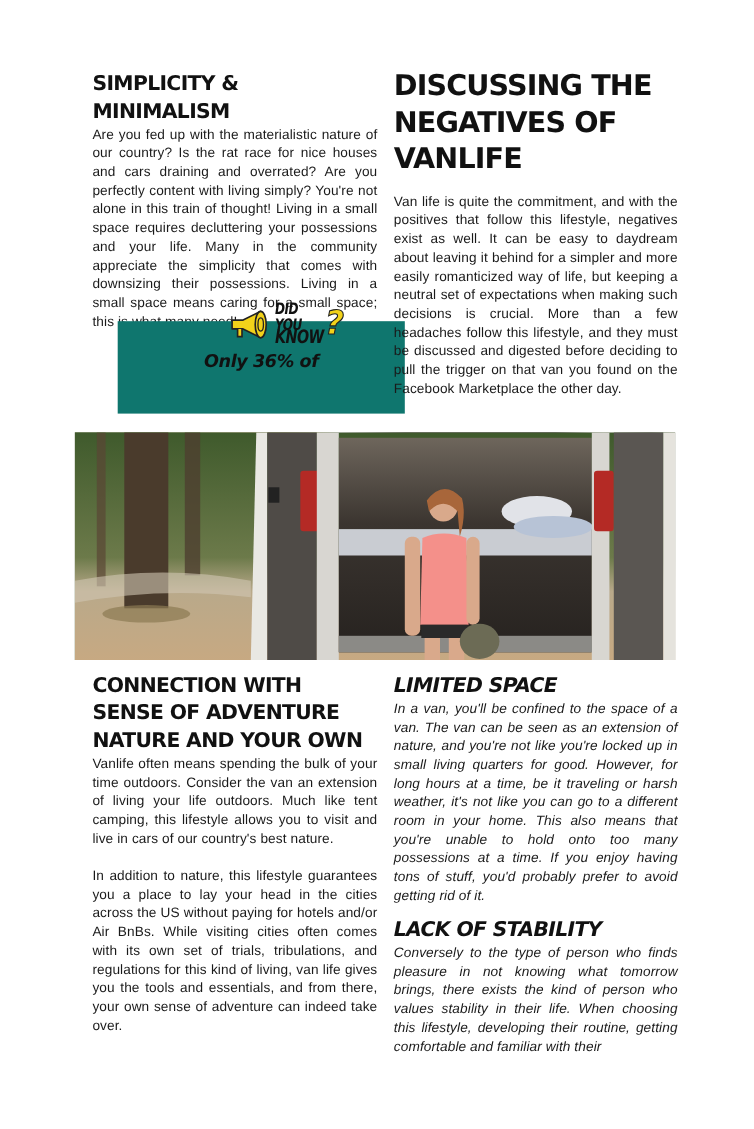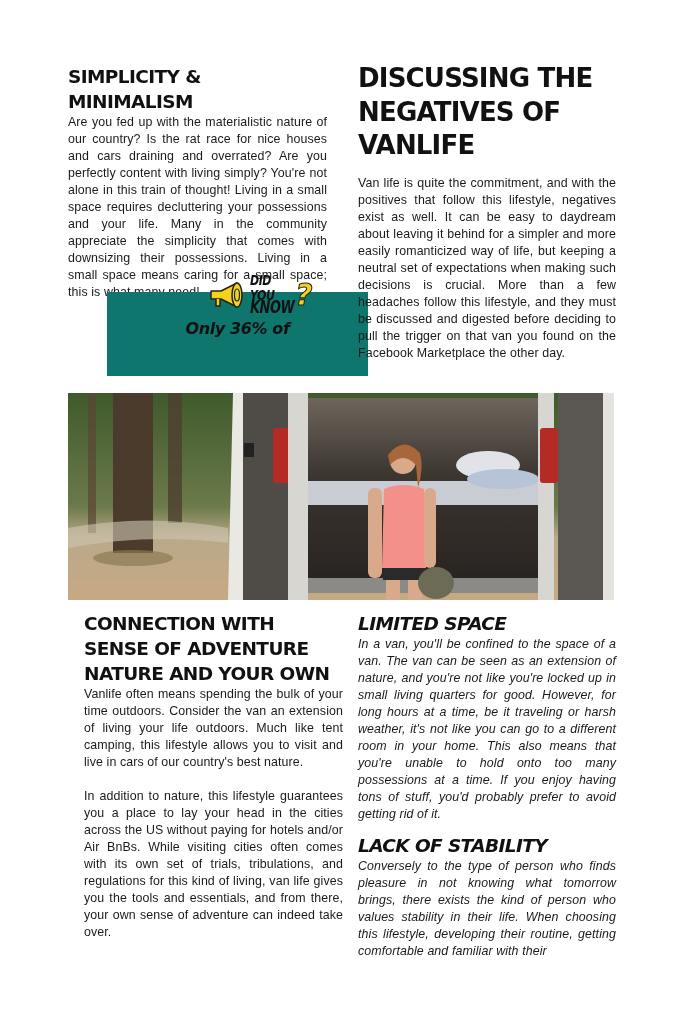--- a/index.html
+++ b/index.html
@@ -9,21 +9,21 @@
       font-family: "DejaVu Sans", sans-serif; font-weight: bold; color: #111;
       letter-spacing: -0.6px; margin: 0; text-transform: uppercase;
     }
     .h2.small { font-size: 18.5px; line-height: 25px; }
     .h2.big { font-size: 26px; line-height: 33.5px; letter-spacing: -0.8px; }
     .p {
       font-family: "Liberation Sans", sans-serif; font-size: 12.4px; line-height: 17px;
       text-align: justify; margin: 0; color: #1a1a1a; letter-spacing: 0.1px;
     }
     .gap { height: 17px; }
-    #col-left-top { left: 68px; top: 64px; width: 259px; }
+    #col-left-top { left: 84px; top: 64px; width: 259px; }
     #col-right-top { left: 358px; top: 62px; width: 258px; }
     #col-left-bottom { left: 68px; top: 611px; width: 259px; margin-left: 16px; }
     #col-right-bottom { left: 358px; top: 611px; width: 258px; font-style: italic; }
 
     .dyk {
       position: absolute; left: 107px; top: 292px; width: 261px; height: 84px;
       background: #0f766e;
       font-style: italic;
     }
     .dyk-badge {

